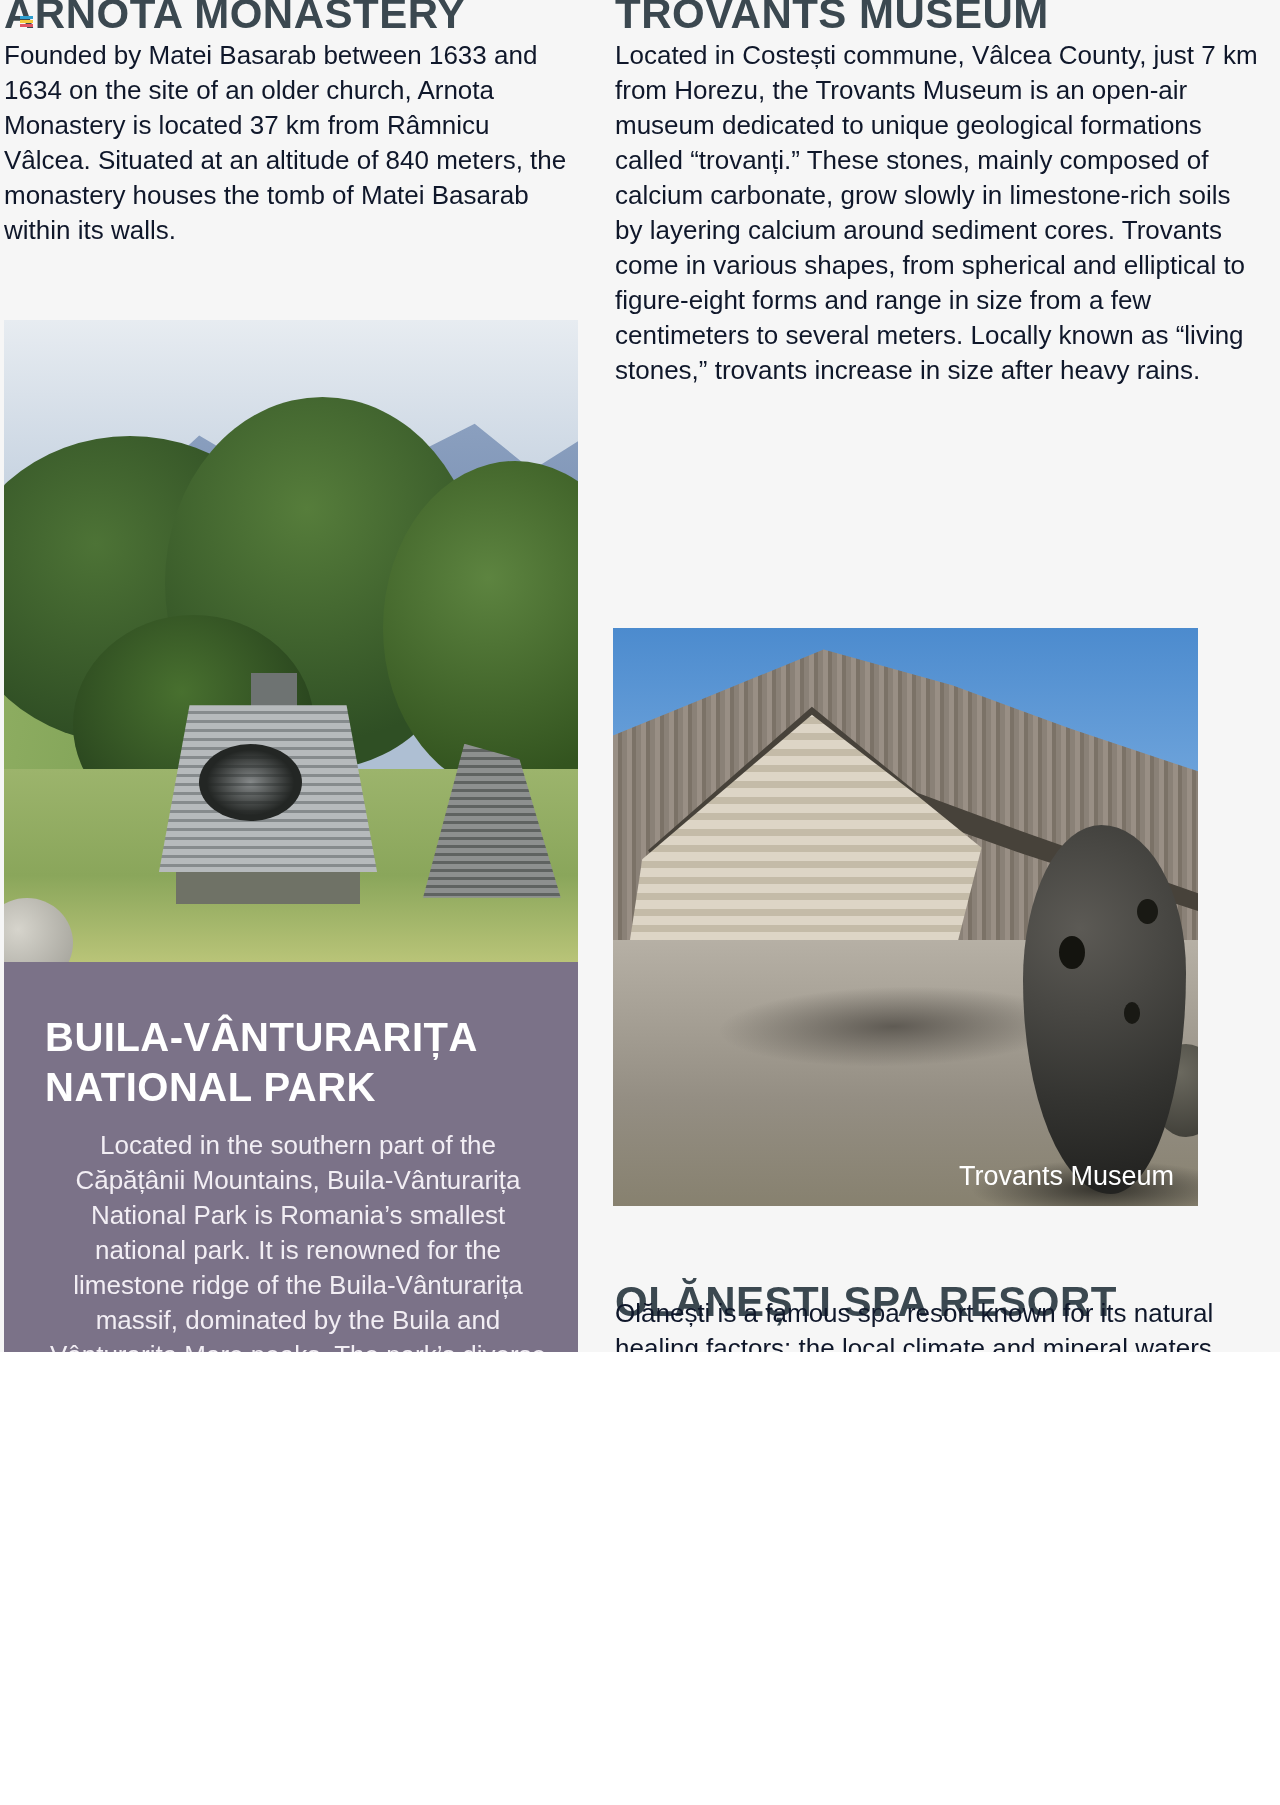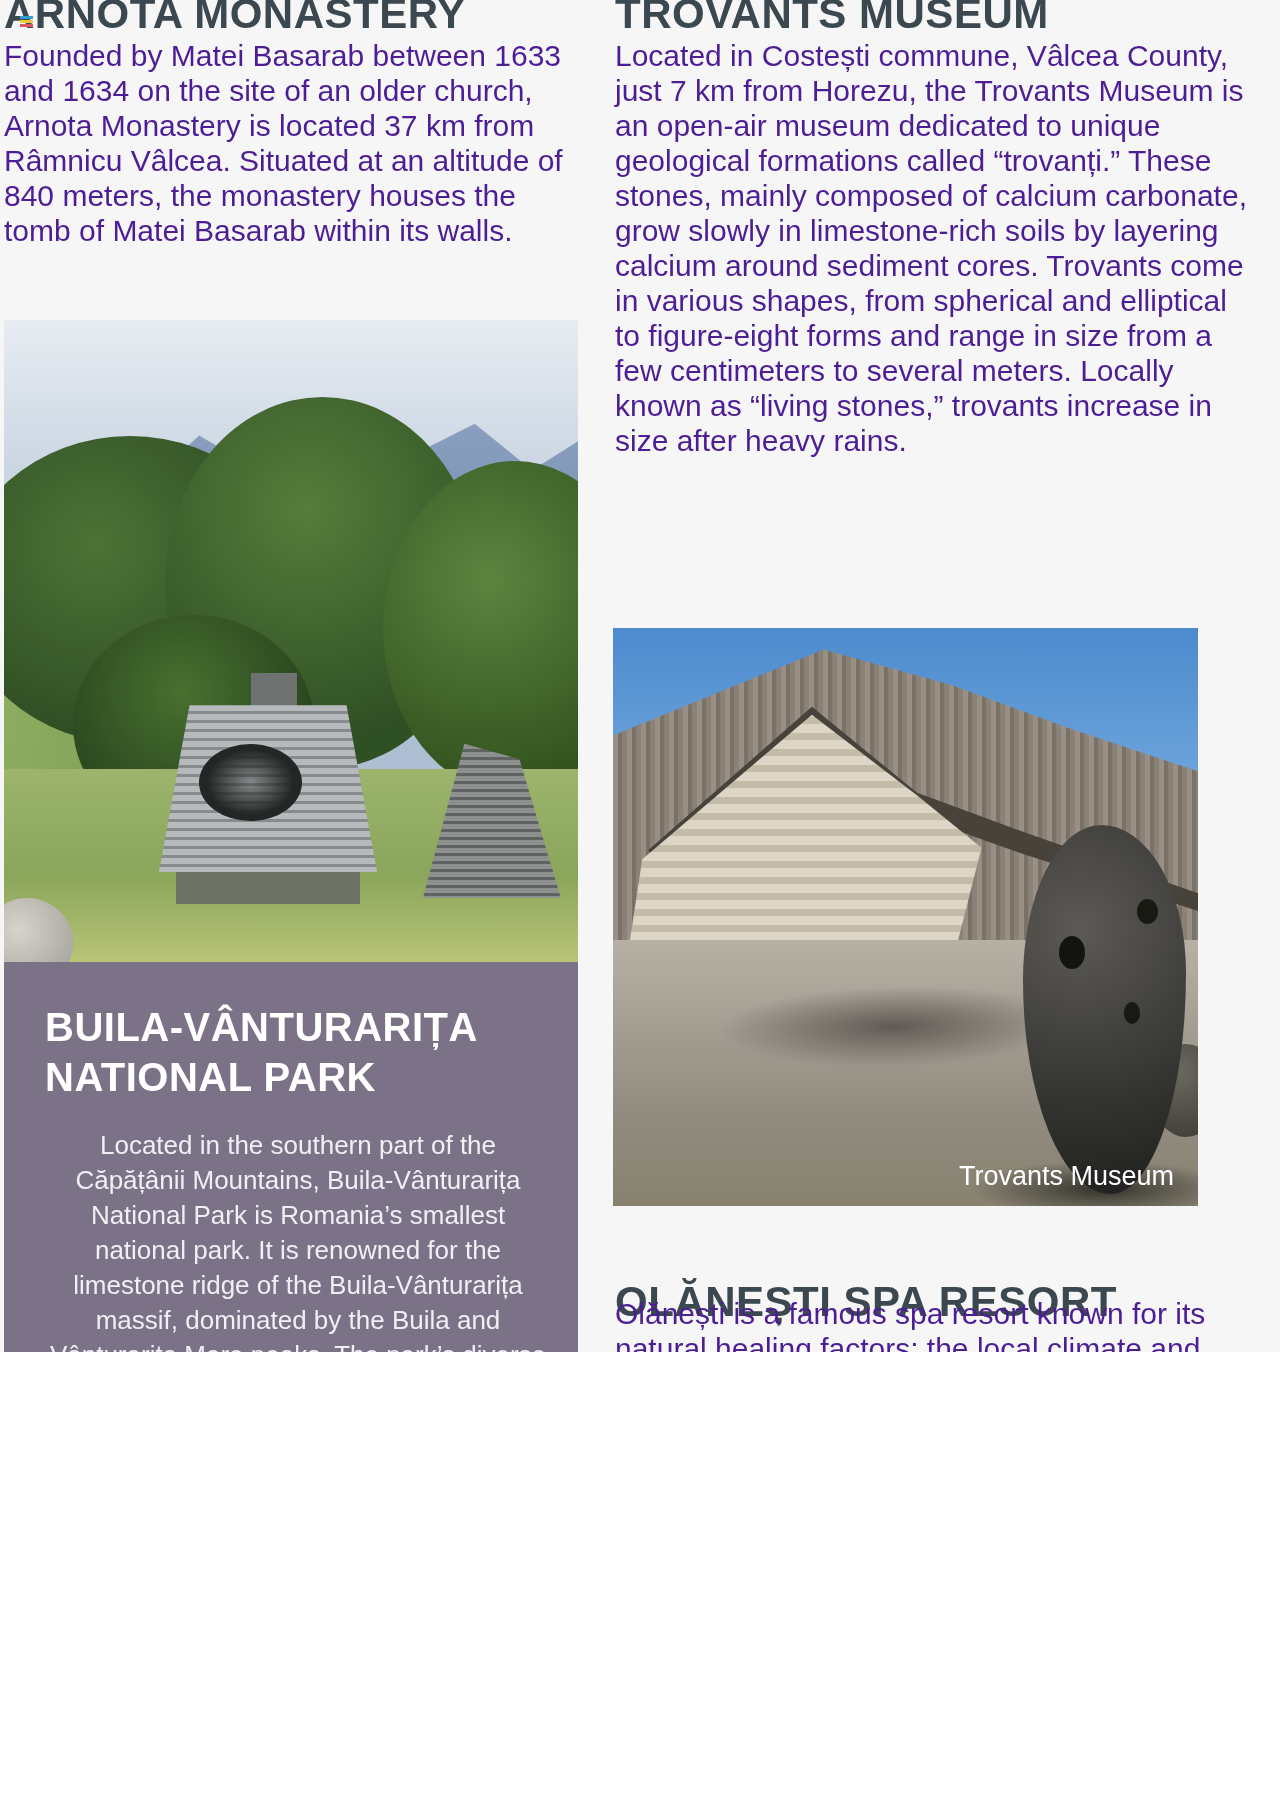--- a/index.html
+++ b/index.html
@@ -2,21 +2,21 @@
 <html><head>
 <meta charset="utf-8">
 <style>
   html,body{margin:0;padding:0;}
   body{font-family:"Liberation Sans", sans-serif;}
   .page{position:relative;width:1280px;height:1352px;background:#f6f6f6;overflow:hidden;}
 
   
   .h-main{position:absolute;font-weight:bold;font-size:42px;line-height:48px;
           color:#3b4850;letter-spacing:0.5px;white-space:nowrap;}
-  .body-text{position:absolute;font-size:30px;line-height:35px;color:#4c1d95;}
+  .body-text{position:absolute;font-size:26px;line-height:35px;color:#0f172a;}
 
   
   .print-mark{position:absolute;left:20px;top:16px;width:13px;height:12px;z-index:5;}
   .print-mark i{display:block;height:3px;margin-bottom:1px;}
 
   
   .photo{position:absolute;overflow:hidden;}
   .layer{position:absolute;}
 
   
@@ -63,21 +63,21 @@
          background:radial-gradient(circle at 35% 28%,#5c5a55,#343431 60%,#232321 90%);
          border-radius:48% 52% 46% 54% / 42% 40% 60% 58%;}
   .stone .hole1{position:absolute;left:22%;top:30%;width:16%;height:9%;background:#14140f;border-radius:50%;}
   .stone .hole2{position:absolute;left:70%;top:20%;width:13%;height:7%;background:#191914;border-radius:50%;}
   .stone .hole3{position:absolute;left:62%;top:48%;width:10%;height:6%;background:#191914;border-radius:50%;}
   .stone2{right:-4%;bottom:12%;width:12%;height:16%;background:radial-gradient(circle at 40% 30%,#6b695f,#3a3933);border-radius:50%;}
   .caption{position:absolute;right:24px;bottom:14px;color:#ffffff;font-size:27px;}
 
   
   .panel{position:absolute;left:4px;top:962px;width:574px;height:841px;background:#7b7288;}
-  .panel-h{position:absolute;left:41px;top:40px;width:500px;font-weight:bold;font-size:40px;
+  .panel-h{position:absolute;left:41px;top:50px;width:500px;font-weight:bold;font-size:40px;
            line-height:50px;color:#ffffff;letter-spacing:0.5px;}
   .panel-p{position:absolute;left:41px;top:166px;width:506px;font-size:26px;line-height:35px;color:#f2eef4;text-align:center;}
 
   
   .page-num{position:absolute;left:566px;top:1758px;font-size:44px;color:#15803d;z-index:6;}
   .corner{position:absolute;left:880px;top:1690px;width:400px;height:115px;background:#ffe500;
           clip-path:polygon(7% 100%,100% 6%,100% 100%);}
   .metro{position:absolute;left:1042px;top:1722px;width:157px;height:46px;background:#19388a;
          display:flex;align-items:flex-start;justify-content:center;z-index:6;}
   .metro span{color:#ffe500;font-weight:bold;font-size:30px;letter-spacing:2px;}

